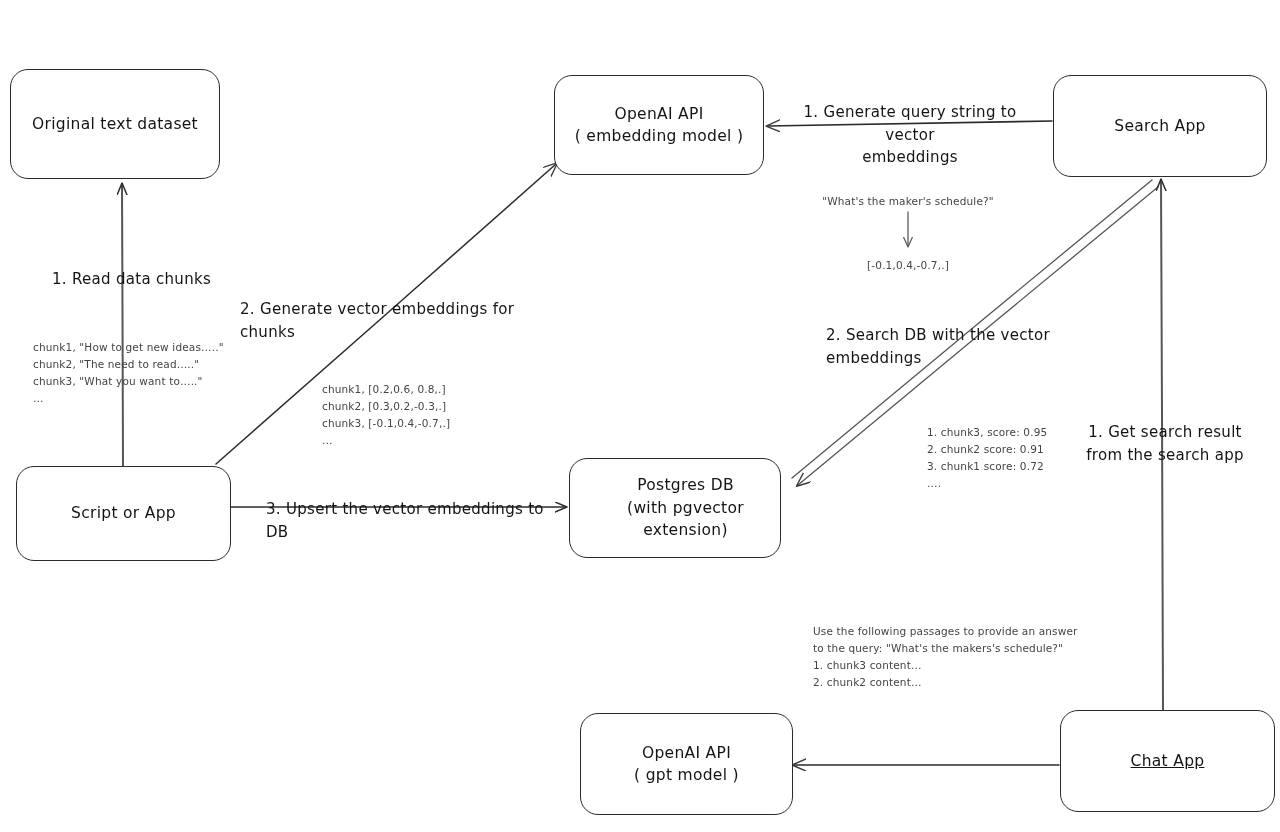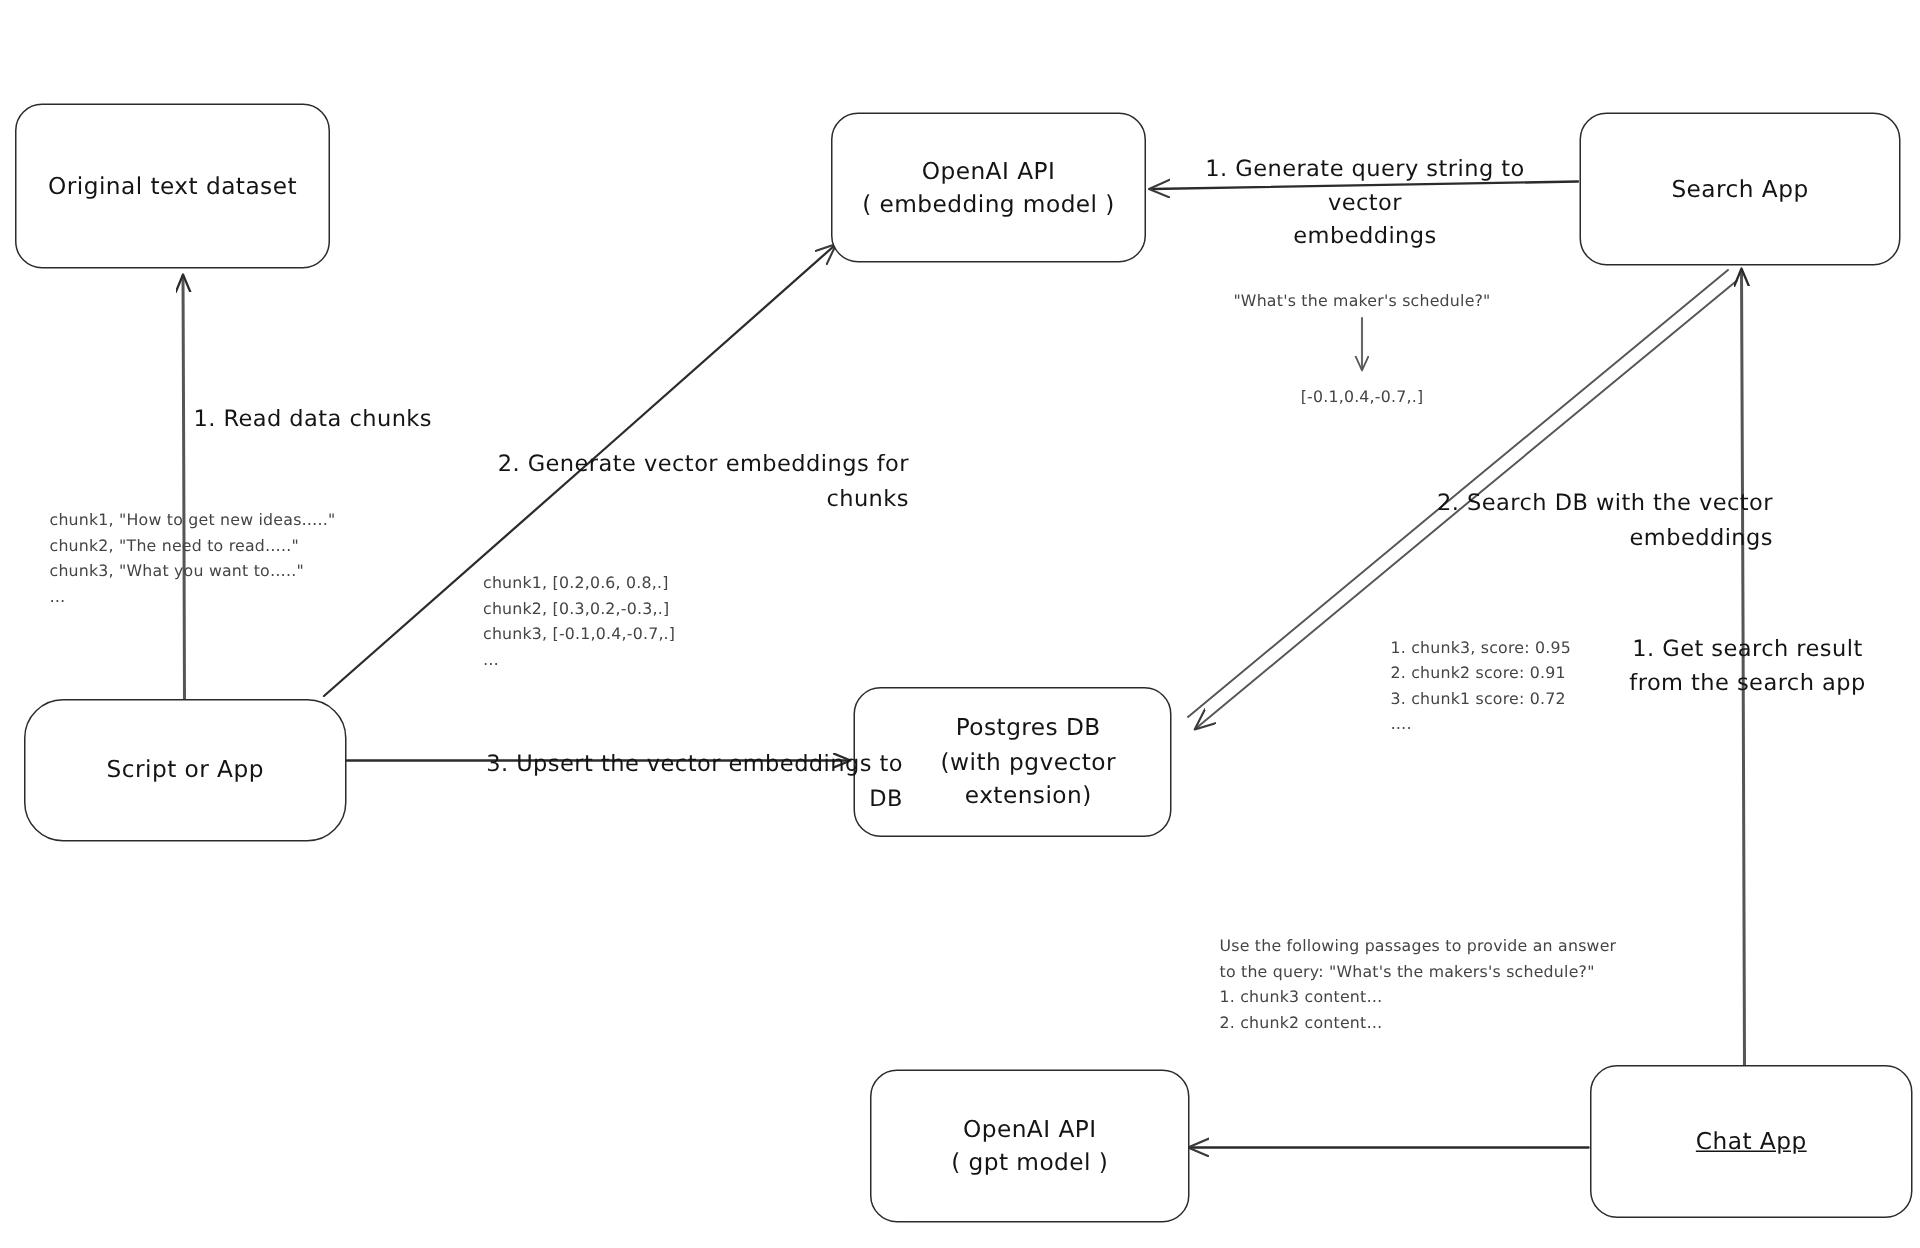--- a/index.html
+++ b/index.html
@@ -47,21 +47,21 @@
   .node .line2 { display: block; }
   .edge-label {
     position: absolute;
     font-size: 15px;
     line-height: 1.5;
     letter-spacing: 0.3px;
     text-align: center;
     color: #141414;
     white-space: pre-line;
   }
-  .edge-label.left { text-align: right; margin-left: 36px; }
+  .edge-label.left { text-align: left; }
   .annot {
     position: absolute;
     font-size: 10.5px;
     line-height: 1.62;
     letter-spacing: 0.15px;
     color: #444;
     white-space: pre-line;
     text-align: left;
   }
   .annot.center { text-align: center; }
@@ -115,21 +115,21 @@
 
     <g>
       <path d="M908,200 L908,234" fill="none" stroke="#666" stroke-width="1.4" stroke-linecap="round" marker-end="url(#ahsm)"></path>
     </g>
   </svg>
 
   <div class="node" style="left:10px; top:57px; width:210px; height:110px;">
     <span>Original text dataset</span>
   </div>
 
-  <div class="node" style="left:16px; top:454px; width:215px; height:95px;border-radius:26px;">
+  <div class="node" style="left:16px; top:454px; width:215px; height:95px;">
     <span>Script or App</span>
   </div>
 
   <div class="node" style="left:554px; top:63px; width:210px; height:100px;">
     <span>OpenAI API</span>
     <span class="line2">( embedding model )</span>
   </div>
 
   <div class="node" style="left:569px; top:446px; width:212px; height:100px;padding-left:21px;">
     <span>Postgres DB</span>

